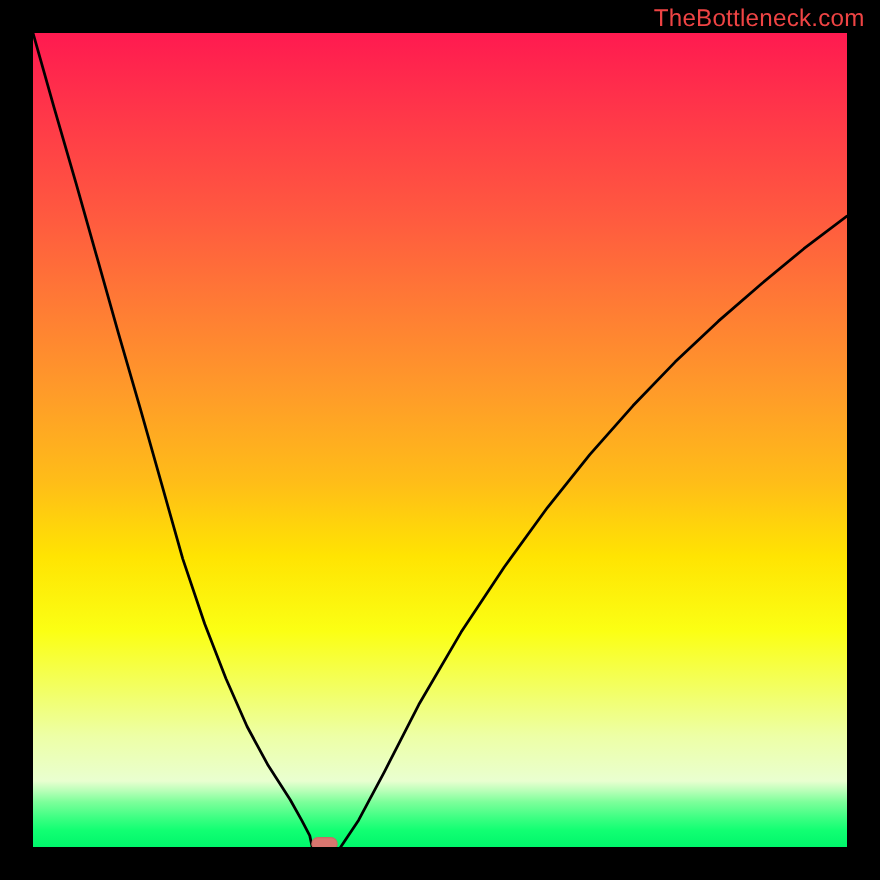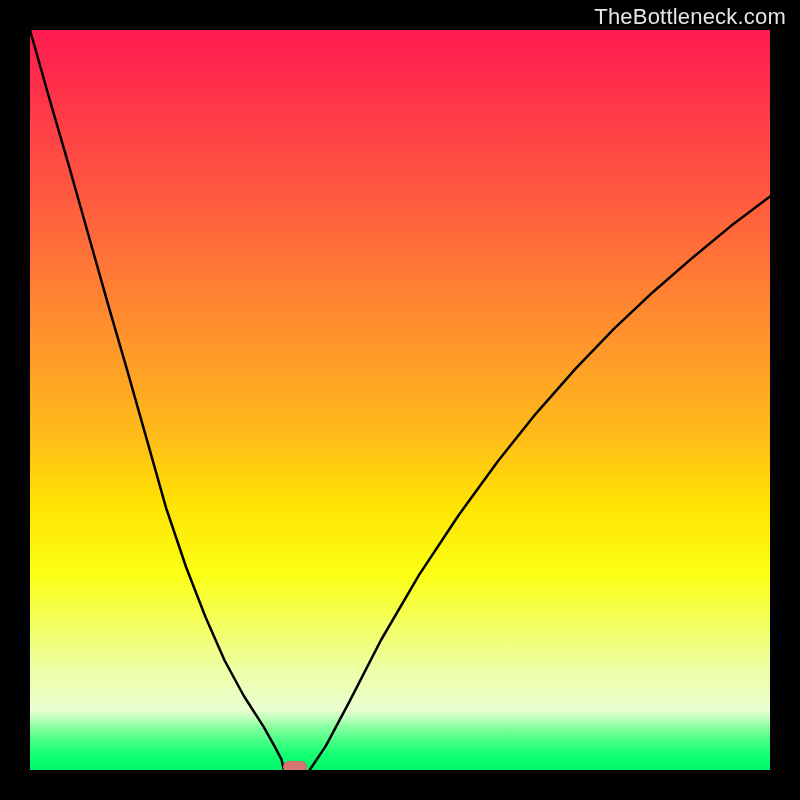--- a/index.html
+++ b/index.html
@@ -14,21 +14,21 @@
   .frame {
     position: relative;
     width: 800px;
     height: 800px;
     background: #000;
   }
   .watermark {
     position: absolute;
     top: 4px;
     right: 14px;
-    color: #e5e5e5;
+    color: #ef4444;
     font-size: 22px;
     letter-spacing: 0.2px;
     font-weight: 400;
     z-index: 200;
   }
   .plot {
     position: absolute;
     left: 30px;
     top: 30px;
     width: 740px;

